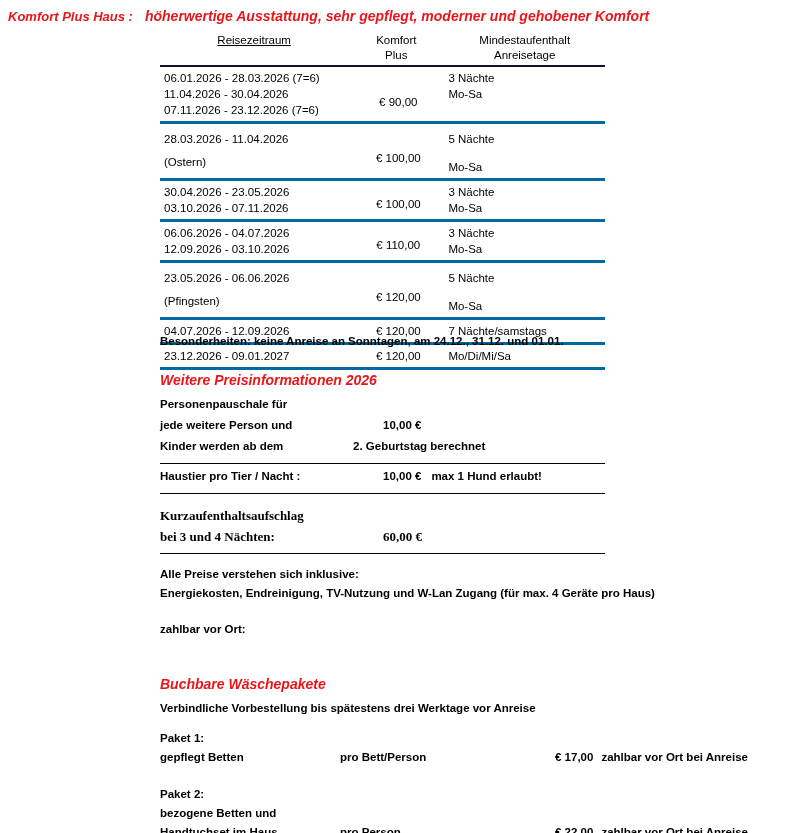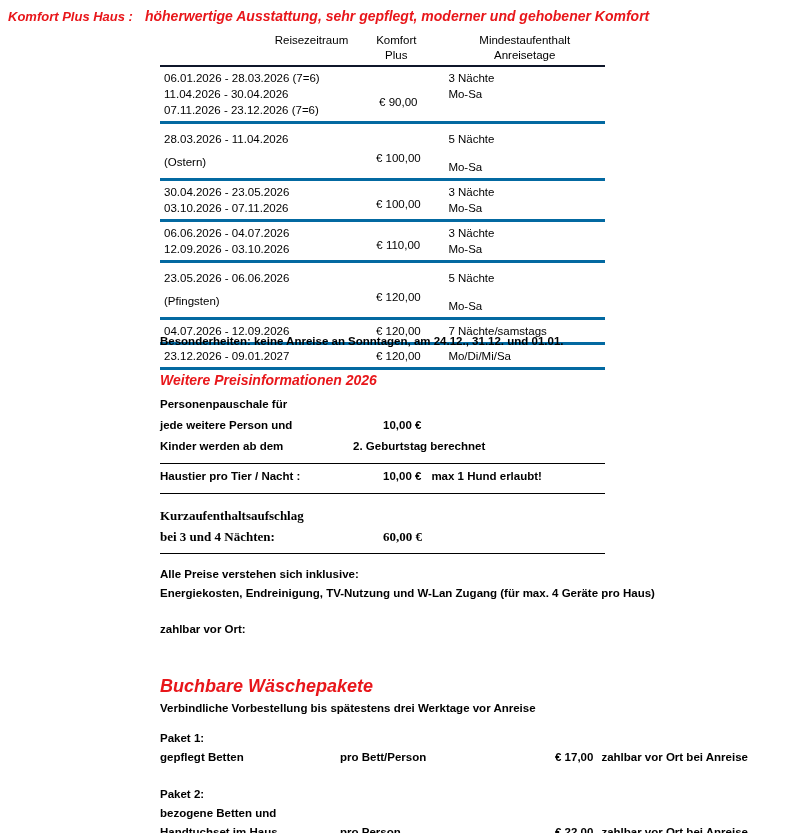--- a/index.html
+++ b/index.html
@@ -61,21 +61,21 @@
   .col-a { width: 190px; }
   .col-b { width: 95px; text-align: center !important; }
   .col-c { width: 160px; }
 
   .ptable th {
     text-align: center;
     font-weight: normal;
     padding-bottom: 2px;
     line-height: 15px;
   }
-  .ptable th.col-a { text-align: right; }
+  .ptable th.col-a { text-align: center; text-decoration: underline; }
   .ptable th.col-c { text-align: center; }
 
   .grp {
     border-top: 3px solid #0369a1;
   }
   .grp.first { border-top: 2px solid #0f172a; }
   .cellpad { padding: 3px 0 3px 4px !important; line-height: 16px; }
   .mid { vertical-align: middle !important; }
   .subline { line-height: 17px; }
 
@@ -147,21 +147,21 @@
     width: 600px;
     font-size: 11.5px;
     font-weight: bold;
     line-height: 19px;
   }
   
   .sec5-title {
     position: absolute;
     top: 676px;
     left: 160px;
-    font-size: 18px;
+    font-size: 14px;
   }
   .sec5 {
     position: absolute;
     top: 699px;
     left: 160px;
     width: 630px;
     font-size: 11.5px;
     font-weight: bold;
     line-height: 19px;
   }

